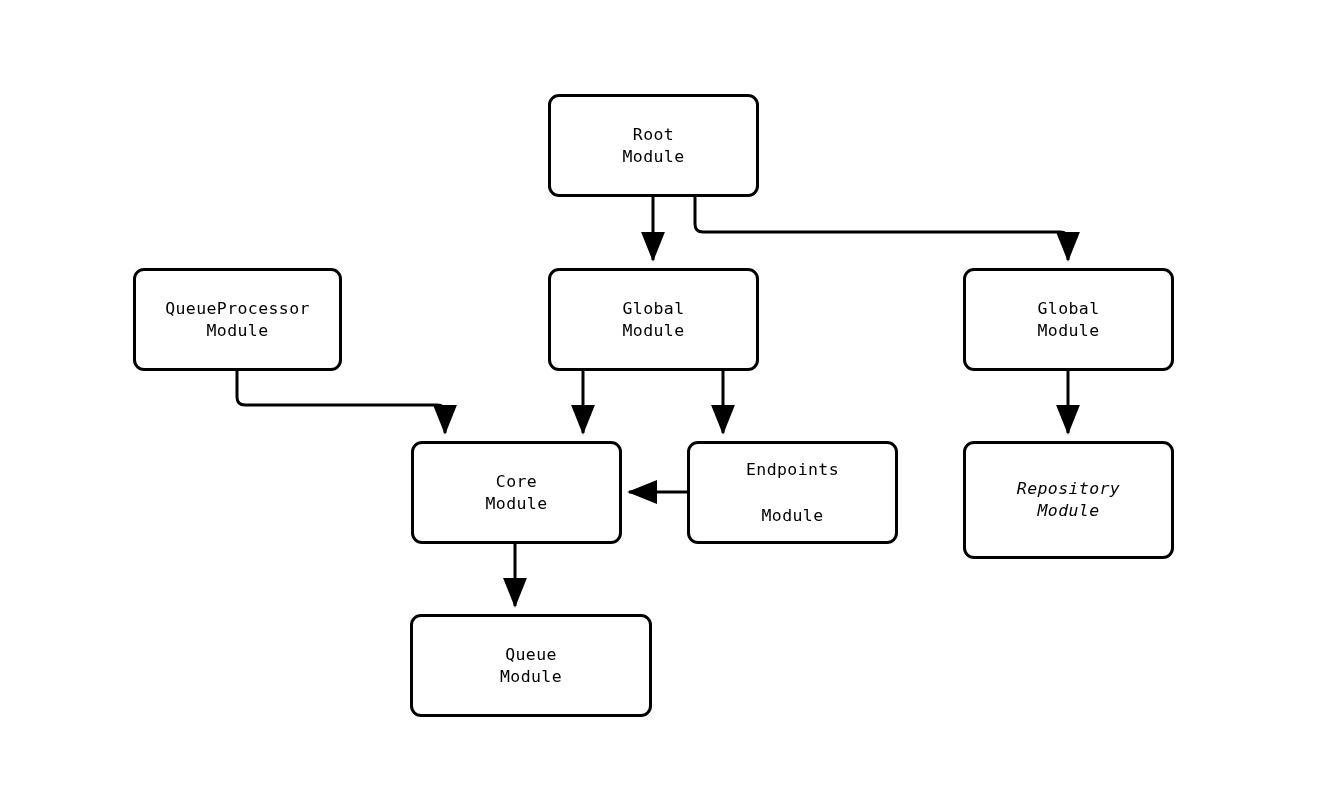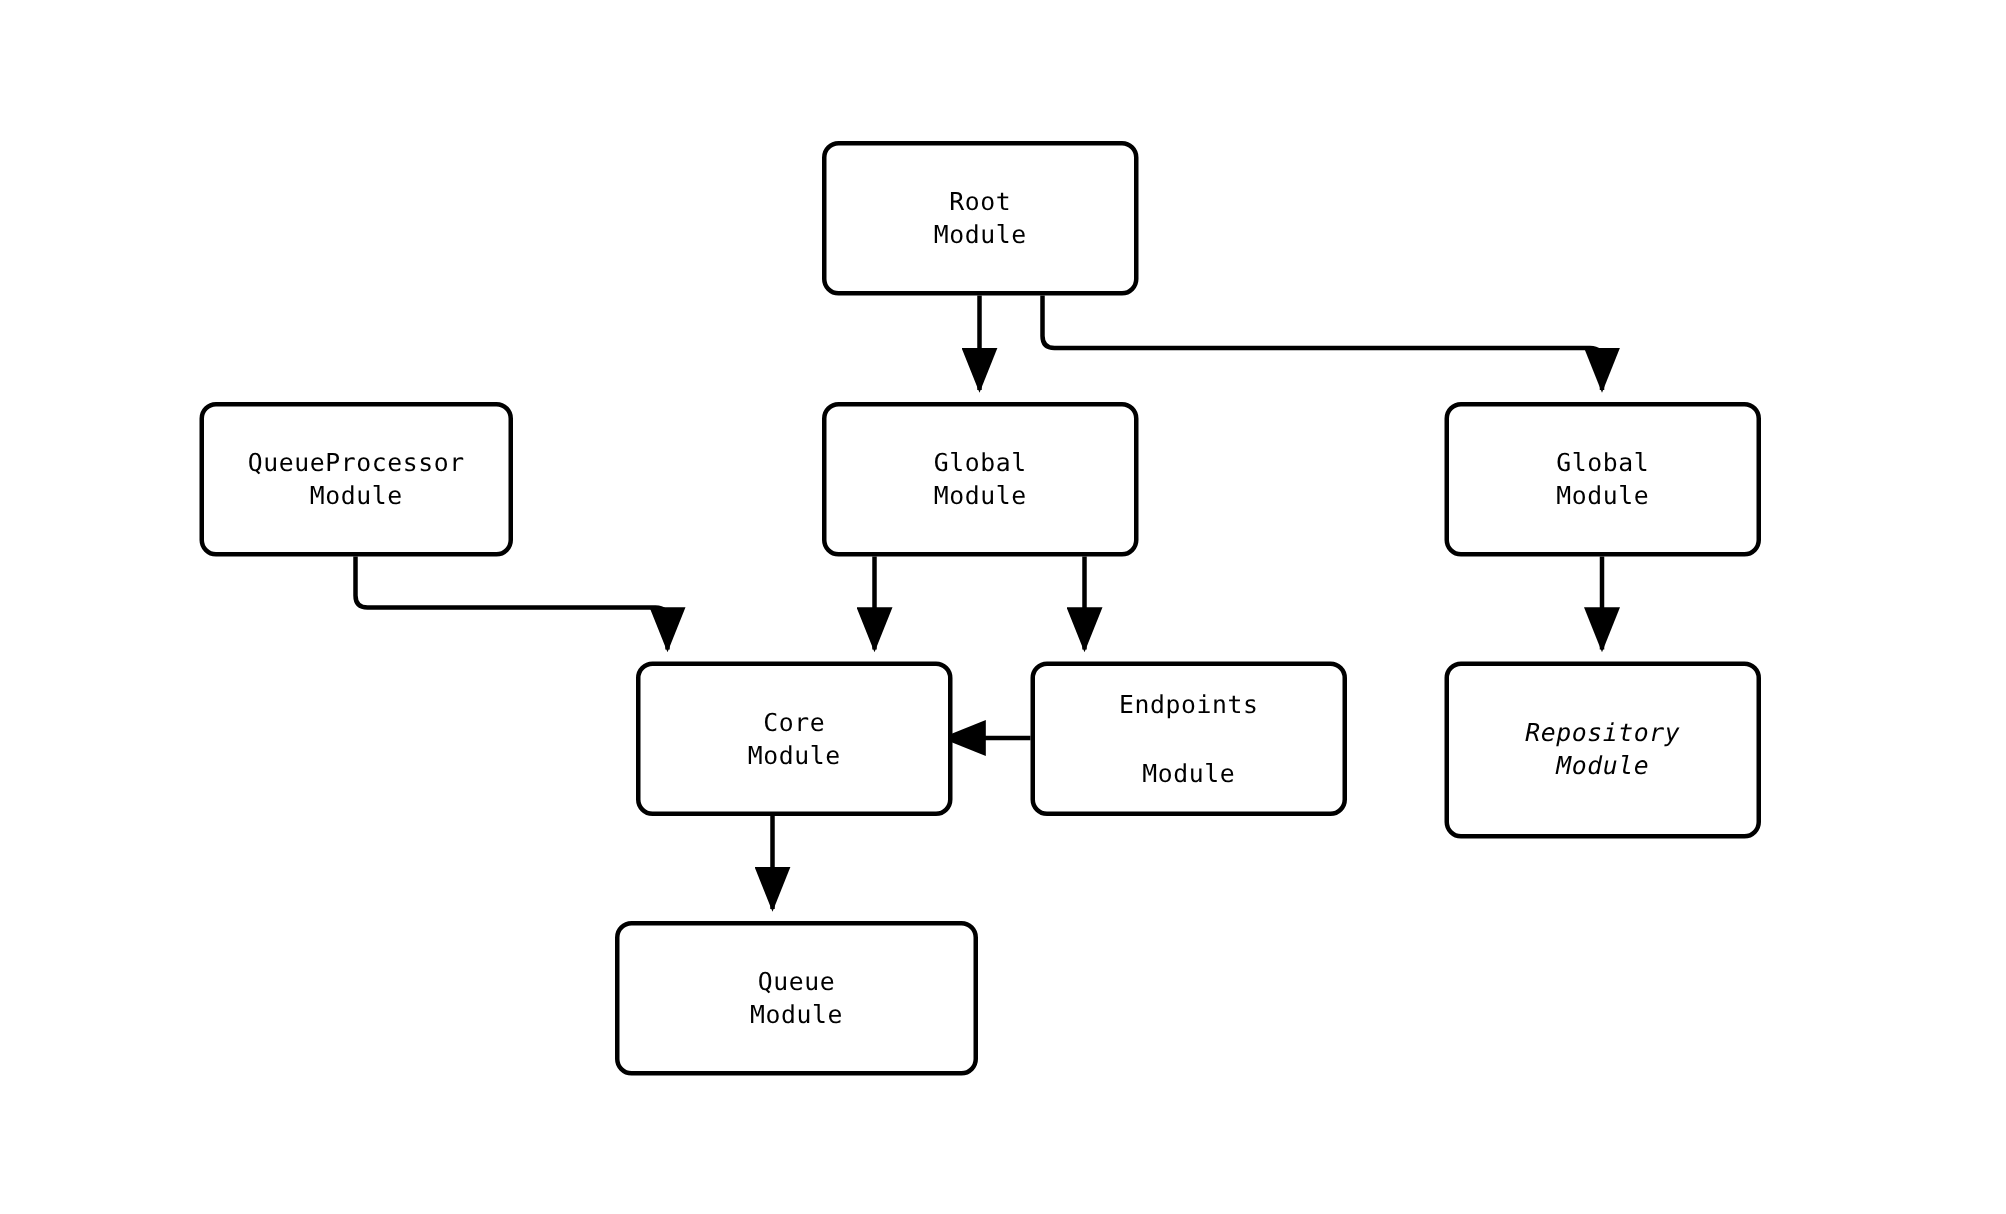--- a/index.html
+++ b/index.html
@@ -89,21 +89,21 @@
   <div class="node" style="left:548px; top:268px; width:211px; height:103px;">
     <span class="node-line">Global</span>
     <span class="node-line">Module</span>
   </div>
 
   <div class="node" style="left:963px; top:268px; width:211px; height:103px;">
     <span class="node-line">Global</span>
     <span class="node-line">Module</span>
   </div>
 
-  <div class="node" style="left:424px; top:441px; width:211px; height:103px;">
+  <div class="node" style="left:411px; top:441px; width:211px; height:103px;">
     <span class="node-line">Core</span>
     <span class="node-line">Module</span>
   </div>
 
   <div class="node" style="left:687px; top:441px; width:211px; height:103px;gap:24px;">
     <span class="node-line">Endpoints</span>
     <span class="node-line">Module</span>
   </div>
 
   <div class="node" style="left:963px; top:441px; width:211px; height:118px;font-style:italic;">

